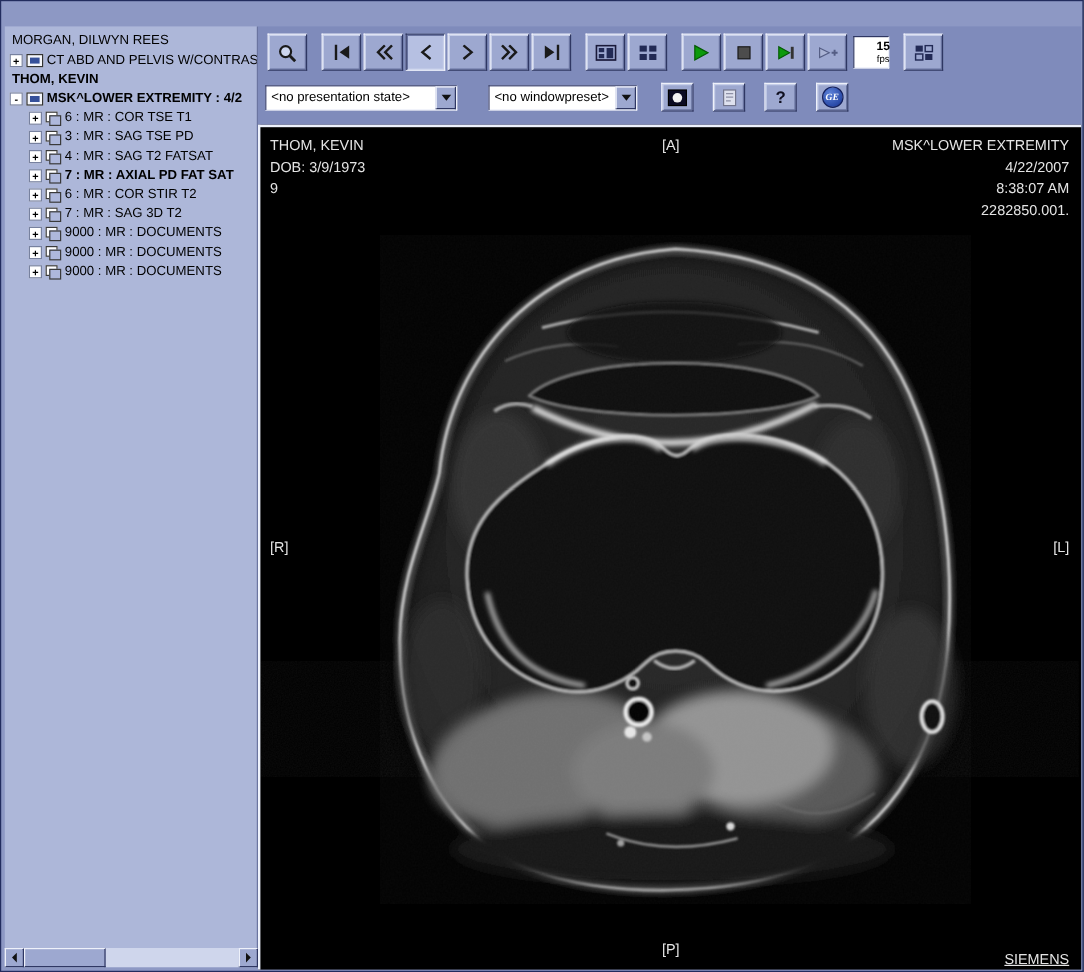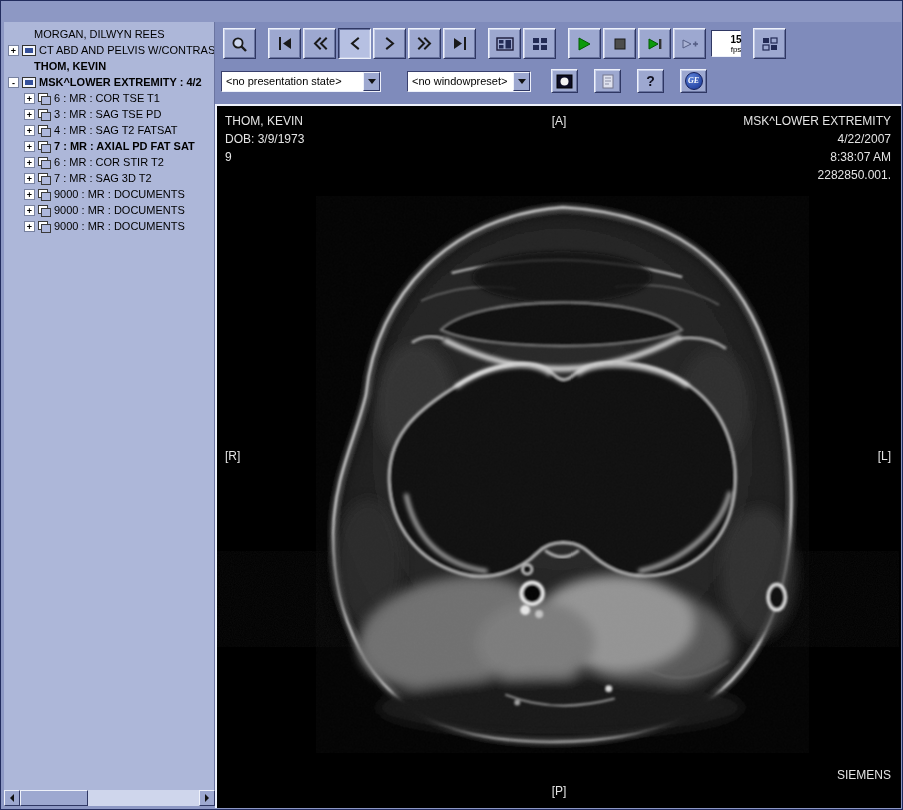--- a/index.html
+++ b/index.html
@@ -23,21 +23,21 @@
   .g-close::before,.g-close::after{content:"";position:absolute;left:-1px;top:4px;width:11px;height:2px;background:#000;}
   .g-close::before{transform:rotate(45deg);}
   .g-close::after{transform:rotate(-45deg);}
 
   
   .sidebar{position:absolute;left:3px;top:21px;width:211px;bottom:3px;
     background:#adb7d9;border-right:1px solid #6a74a0;box-sizing:border-box;}
   .tree{position:absolute;left:0;top:0;right:0;bottom:16px;overflow:hidden;padding-top:4px;}
   .trow{height:16px;display:flex;align-items:center;gap:3px;font-size:11px;color:#000;
     white-space:nowrap;overflow:hidden;padding-left:4px;}
-  .trow.patient{padding-left:6px;margin-left:24px;}
+  .trow.patient{padding-left:6px;}
   .trow.child{padding-left:20px;}
   .trow.b .tlabel{font-weight:bold;}
   .trow.b{font-weight:bold;}
   .exp{width:11px;height:11px;flex:none;background:#fff;border:1px solid #77819f;
     font:bold 9px/10px "Liberation Sans",sans-serif;text-align:center;color:#000;box-sizing:border-box;}
   .ic-series{position:relative;width:13px;height:11px;flex:none;}
   .ic-series::before{content:"";position:absolute;left:0;top:0;width:8px;height:7px;background:#fff;border:1px solid #3a3a3a;}
   .ic-series::after{content:"";position:absolute;left:3px;top:3px;width:8px;height:7px;background:#aeb8dc;border:1px solid #3a3a3a;}
   .ic-study{position:relative;width:14px;height:11px;flex:none;background:#f4f6fb;border:1px solid #333;box-sizing:border-box;}
   .ic-study::after{content:"";position:absolute;left:2px;top:2px;width:8px;height:5px;background:#35509a;}
@@ -88,21 +88,21 @@
     border-top:2px solid #eef2fc;border-left:2px solid #eef2fc;box-sizing:border-box;}
   .mri{position:absolute;left:0;top:0;width:682px;height:700px;}
   .ov{position:absolute;color:#e4e4e4;font-size:12px;line-height:18px;white-space:nowrap;}
   .ov.tl{left:8px;top:6px;}
   .ov.tr{right:10px;top:6px;text-align:right;}
   .ov.tc{left:0;right:0;top:6px;text-align:center;}
   .ov.ml{left:8px;top:341px;}
   .ov.mr{right:10px;top:341px;}
   .ov.bl{left:8px;bottom:8px;}
   .ov.bc{left:0;right:0;bottom:8px;text-align:center;}
-  .ov.br{right:10px;bottom:24px;text-align:center;}
+  .ov.br{right:10px;bottom:0;text-align:center;text-decoration:underline;}
 
   svg .ic-stroke{stroke:#1a1a1a;stroke-width:2;fill:none;stroke-linecap:square;}
 </style>
 </head>
 <body>
 
 <div class="window">
 
 
   <div class="sidebar">

